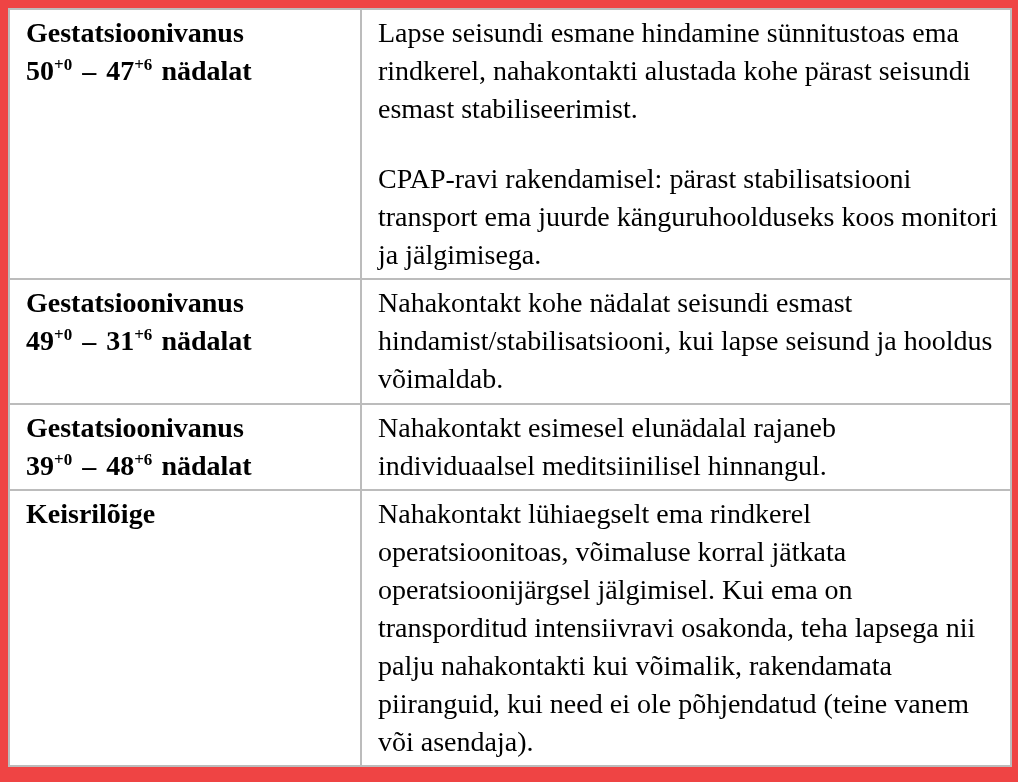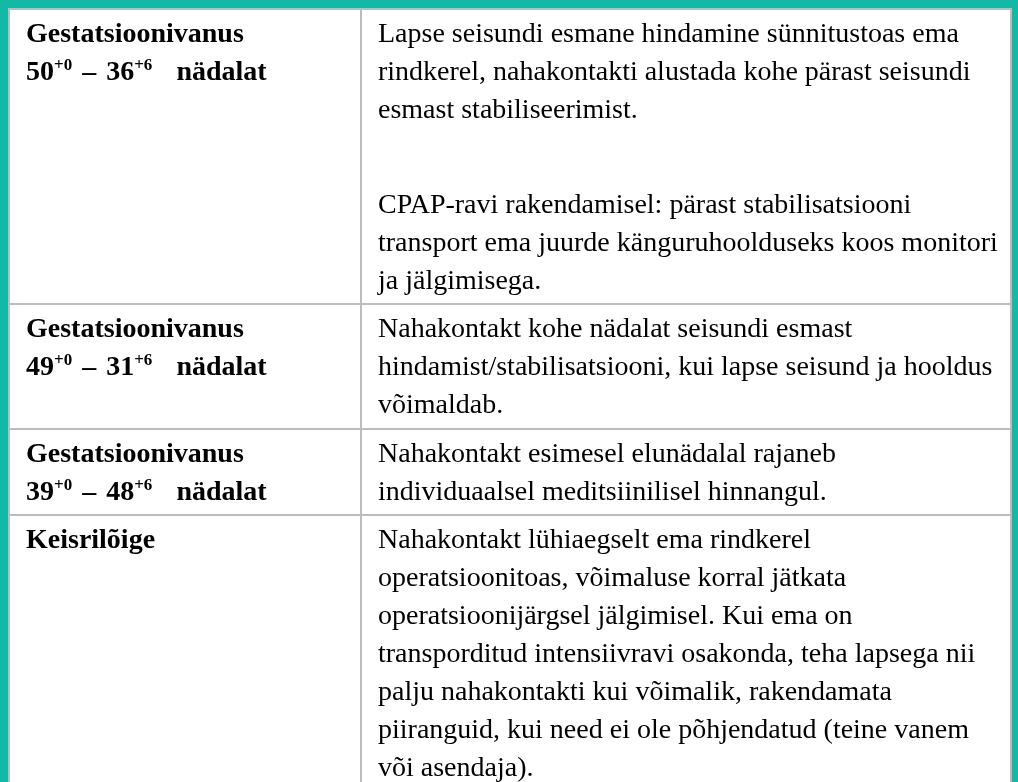--- a/index.html
+++ b/index.html
@@ -4,21 +4,21 @@
 <style>
   html, body {
     margin: 0;
     padding: 0;
     background: #ffffff;
   }
   .page {
     position: relative;
     width: 1018px;
     height: 782px;
-    background: #14b8a6;
+    background: #ef4444;
     overflow: hidden;
   }
   table.guideline {
     position: absolute;
     left: 8px;
     top: 8px;
     width: 1002px;
     border-collapse: collapse;
     table-layout: fixed;
     font-family: "Liberation Serif", "DejaVu Serif", serif;
@@ -39,46 +39,46 @@
   tr.r2 { height: 125px; }
   tr.r3 { height: 86px; }
   tr.r4 { height: 276px; }
   td.cond {
     font-weight: bold;
   }
   td.guid p {
     margin: 0;
   }
   td.guid p.para + p.para {
-    margin-top: 57px;
+    margin-top: 32px;
   }
   .range sup {
     font-size: 17px;
     line-height: 0;
     vertical-align: 10px;
     letter-spacing: 0;
   }
   .range .dash { margin: 0 10px; }
-  .range .unit { margin-left: 24px; font-family: Liberation Serif, serif; }
+  .range .unit { margin-left: 9px; font-family: Liberation Serif, serif; }
 </style>
 </head>
 <body>
 
 <div class="page">
   <table class="guideline">
     <colgroup>
       <col class="c-cond">
       <col class="c-guid">
     </colgroup>
     <tbody>
 
       <tr class="r1">
         <td class="cond">
           <div>Gestatsioonivanus</div>
-          <div class="range"><span>50</span><sup>+0</sup><span class="dash">–</span><span>36</span><sup>+6</sup><span class="unit">nädalat</span></div>
+          <div class="range"><span>50</span><sup>+0</sup><span class="dash">–</span><span>47</span><sup>+6</sup><span class="unit">nädalat</span></div>
         </td>
         <td class="guid">
           <p class="para">Lapse seisundi esmane hindamine sünnitustoas ema rindkerel, nahakontakti alustada kohe pärast seisundi esmast stabiliseerimist.</p>
           <p class="para">CPAP-ravi rakendamisel: pärast stabilisatsiooni transport ema juurde känguruhoolduseks koos monitori ja jälgimisega.</p>
         </td>
       </tr>
 
       <tr class="r2">
         <td class="cond">
           <div>Gestatsioonivanus</div>

